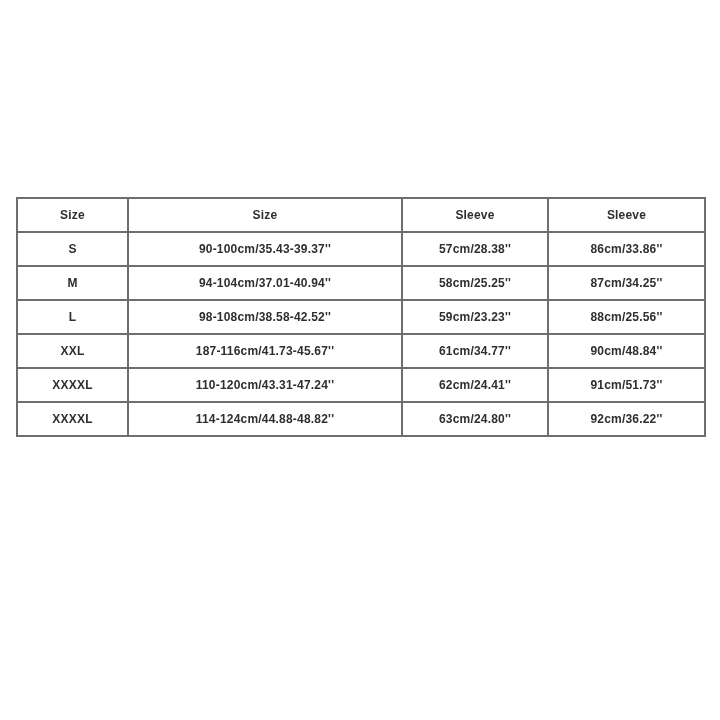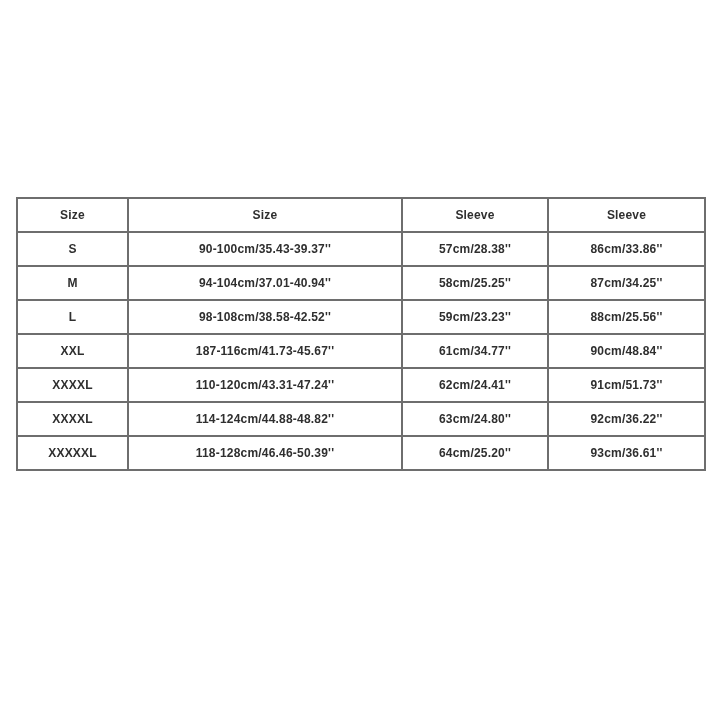--- a/index.html
+++ b/index.html
@@ -93,21 +93,15 @@
         <td>110-120cm/43.31-47.24''</td>
         <td>62cm/24.41''</td>
         <td>91cm/51.73''</td>
       </tr>
       <tr>
         <td>XXXXL</td>
         <td>114-124cm/44.88-48.82''</td>
         <td>63cm/24.80''</td>
         <td>92cm/36.22''</td>
       </tr>
-      <tr>
-        <td>XXXXXL</td>
-        <td>118-128cm/46.46-50.39''</td>
-        <td>64cm/25.20''</td>
-        <td>93cm/36.61''</td>
-      </tr>
     </tbody>
   </table>
 </div>
 
 </body></html>

